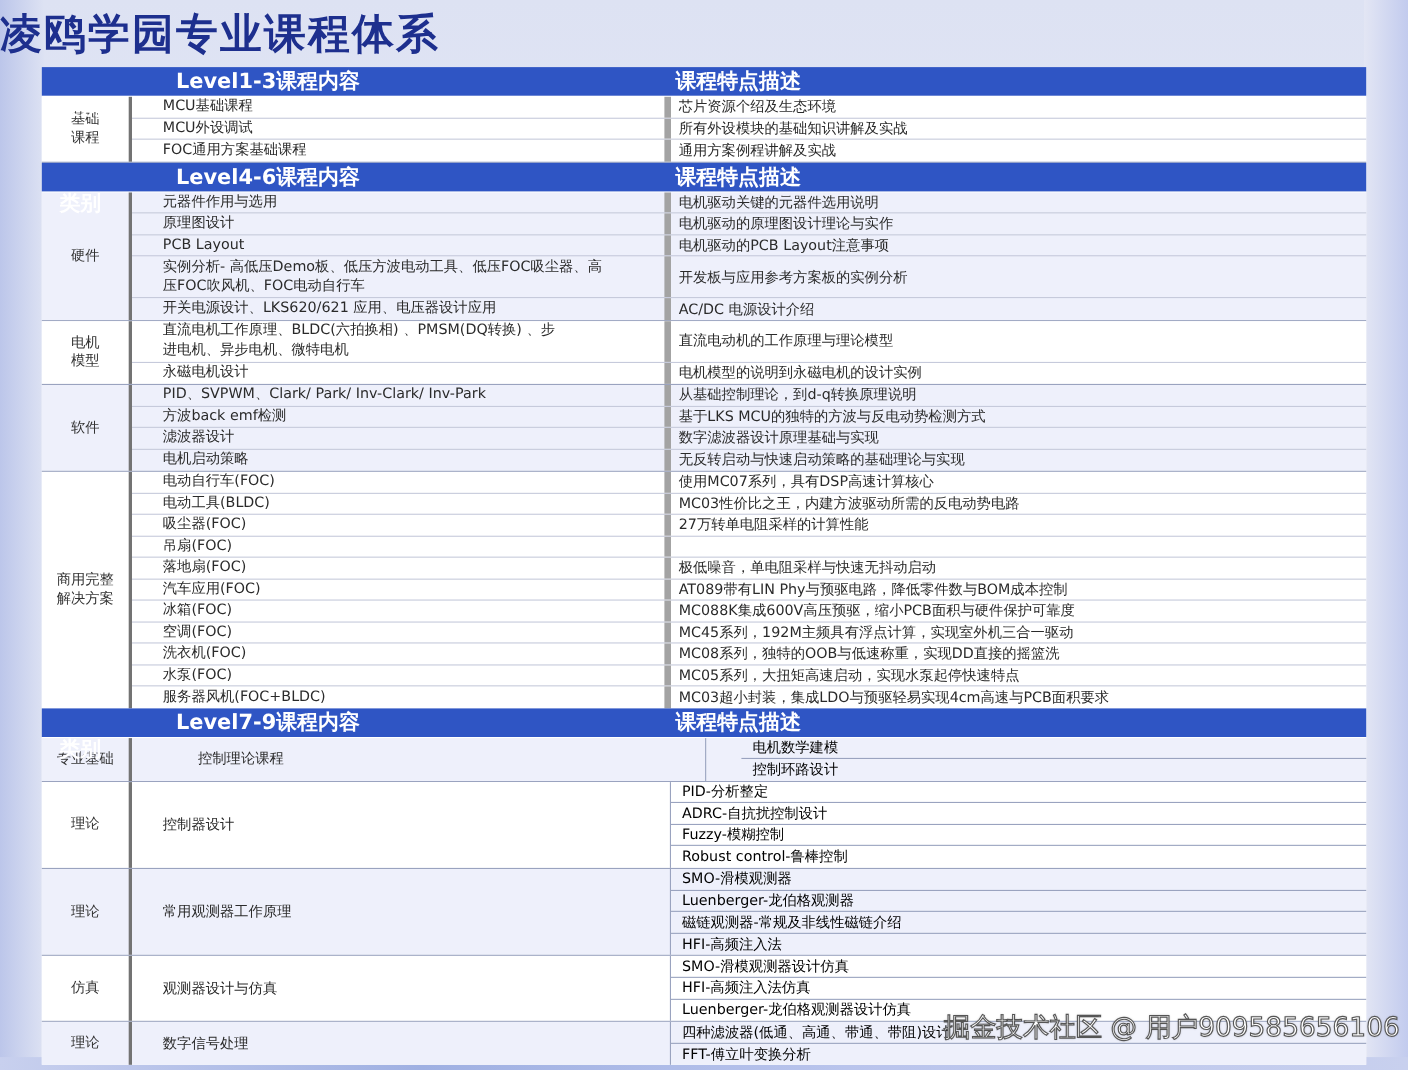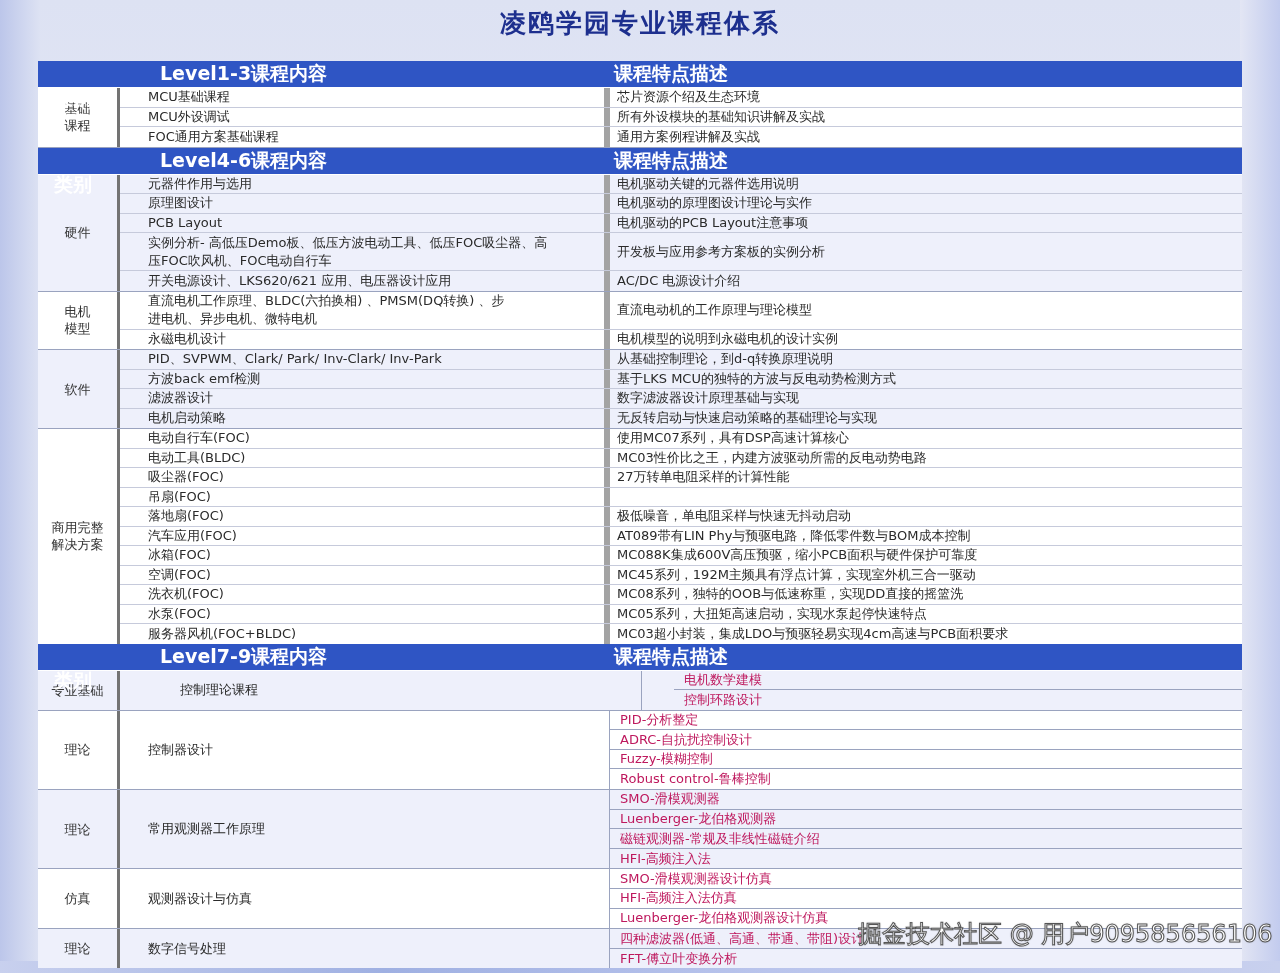--- a/index.html
+++ b/index.html
@@ -10,22 +10,22 @@
     position: relative;
     color: #222;
   }
   .bg-left { position: absolute; left: 0; top: 0; width: 40px; height: 973px;
     background: linear-gradient(90deg, #bcc6ea, #dde2f3); }
   .bg-right { position: absolute; right: 0; top: 0; width: 40px; height: 973px;
     background: linear-gradient(270deg, #c2cbee, #e3e6f4); }
   .bg-bottom { position: absolute; left: 0; bottom: 0; width: 1280px; height: 12px;
     background: linear-gradient(90deg, #c8d0ee, #9fb0e2 30%, #b9c4ec 60%, #c8d0ee); }
   .title {
-    position: absolute; left: 0; top: 6px; width: 1280px; text-align: center;
-    font-size: 26px; font-weight: bold; color: #1d2f8e; letter-spacing: 2px;
+    position: absolute; left: 0; top: 6px; width: 1280px; text-align: left;
+    font-size: 38px; font-weight: bold; color: #1d2f8e; letter-spacing: 2px;
     font-family: "DejaVu Sans", sans-serif;
   }
   .table {
     position: absolute; left: 38px; top: 61px; width: 1204px;
     background: #fff;
   }
   .hdr {
     height: 26px; background: #2f55c4; color: #fff; display: flex; align-items: center;
     font-weight: bold; font-size: 19px; position: relative;
   }
@@ -44,21 +44,21 @@
   .c2 { width: 490px; flex: none; padding-left: 28px; font-size: 13px; display: flex; align-items: center; line-height: 18px; border-right: 6px solid #a3a3a3; color: #2a2a2a; }
   .c3 { flex: 1; padding-left: 7px; font-size: 13px; display: flex; align-items: center; color: #2a2a2a; }
   .alt { background: #eef0fb; }
   .wh { background: #fff; }
   .r19 { height: 19.5px; }
   .r37 { height: 38px; }
   
   .sec3 { display: flex; border-bottom: 1px solid #9aa3bf; }
   .sec3 .c2b { width: 490px; flex: none; padding-left: 28px; font-size: 13px; display: flex; align-items: center; border-right: 1px solid #9aa3bf; color: #2a2a2a; }
   .sec3 .subs { flex: 1; }
-  .sub { height: 19.6px; display: flex; align-items: center; padding-left: 10px; font-size: 13px; border-bottom: 1px solid #9aa3bf; color: #be185d; }
+  .sub { height: 19.6px; display: flex; align-items: center; padding-left: 10px; font-size: 13px; border-bottom: 1px solid #9aa3bf; color: #000000; }
   .sub:last-child { border-bottom: none; }
   .watermark {
     position: absolute; left: 858px; top: 918px; font-size: 24px; color: #fff;
     -webkit-text-stroke: 1px #555; font-family: "DejaVu Sans", sans-serif; letter-spacing: 0px;
     text-shadow: 0 0 2px rgba(0,0,0,0.4);
   }
 </style>
 </head>
 <body>
 

